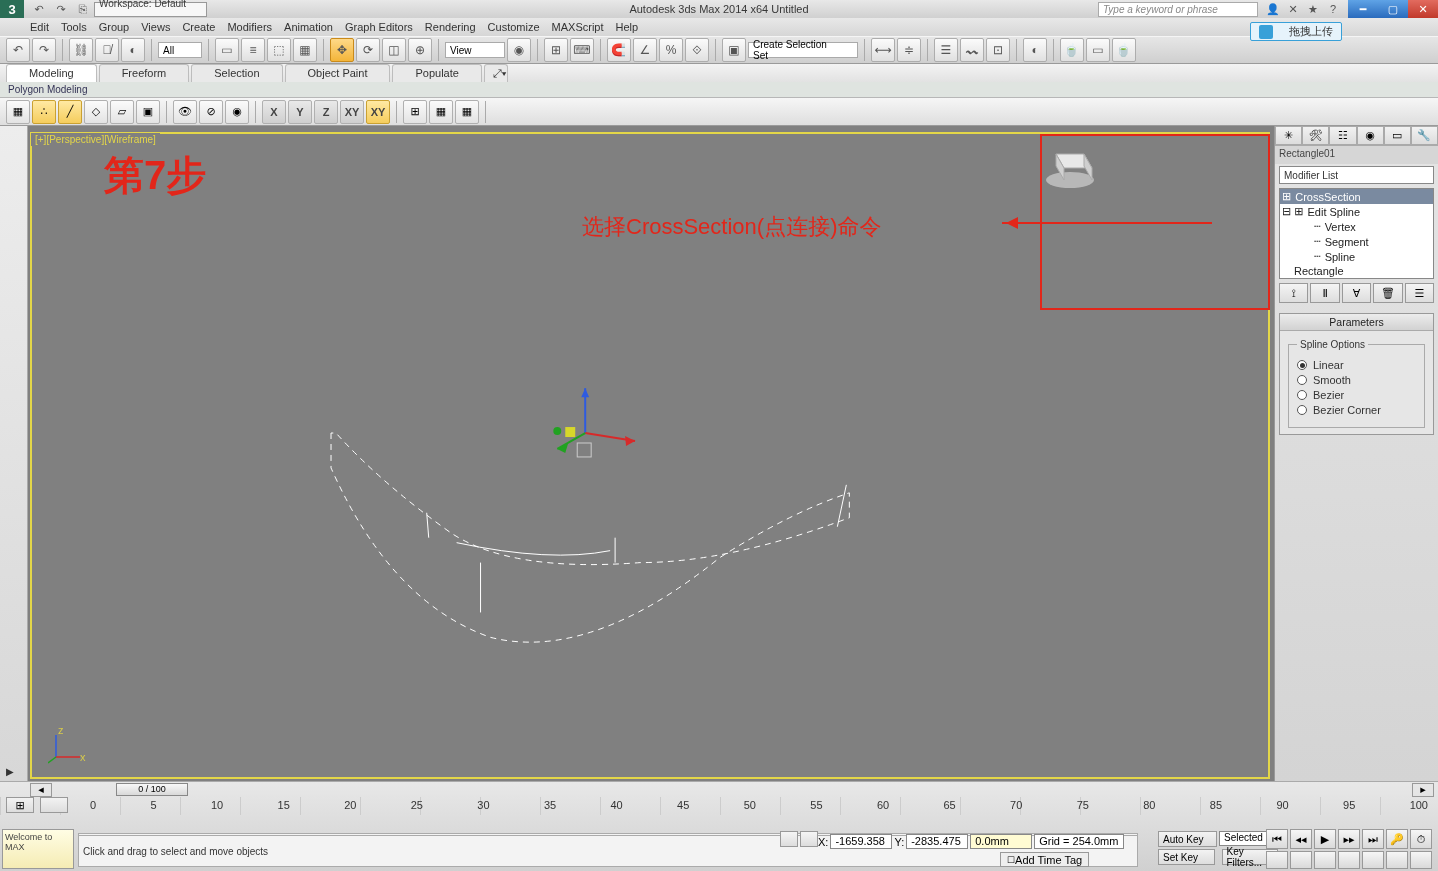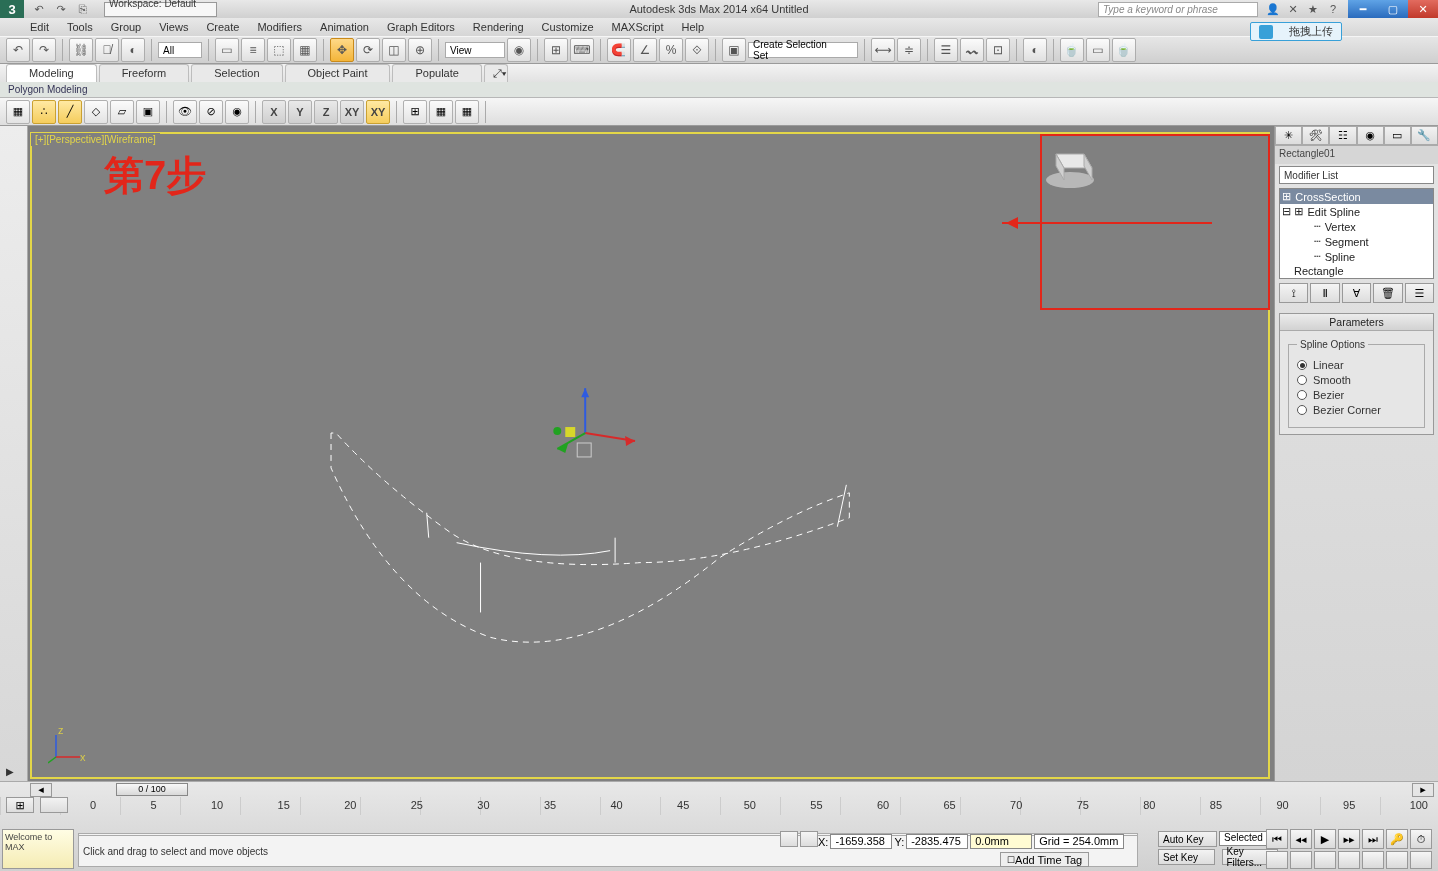--- a/index.html
+++ b/index.html
@@ -3,35 +3,35 @@
 <meta charset="utf-8">
 <style>
 * { margin: 0; padding: 0; box-sizing: border-box; font-family: "Segoe UI", Tahoma, Arial, sans-serif; font-size: 11px; user-select: none; }
 body { width: 1438px; height: 871px; background: #c0c0c0; overflow: hidden; position: relative; }
 
 
 .titlebar { height: 18px; background: linear-gradient(180deg,#e8e8e8,#d0d0d0); display: flex; align-items: center; position: relative; color: #3a3a3a; font-size: 11px; }
 .titlebar .app-logo { width: 24px; height: 18px; background: #2a6e56; display: flex; align-items: center; justify-content: center; color: #fff; font-weight: bold; font-size: 13px; }
 .titlebar .undo { margin-left: 6px; display:flex; gap:4px;}
 .titlebar .undo span{ width:18px; height:16px; display:inline-flex; align-items:center; justify-content:center; color:#555;}
-.titlebar .workspace { margin-left: 12px; border:1px solid #999; background:#f7f7f7; padding:0 20px 12px 4px; height:15px; font-size:10px; display:flex; align-items:center;}
+.titlebar .workspace { margin-left: 2px; border:1px solid #999; background:#f7f7f7; padding:0 20px 12px 4px; height:15px; font-size:10px; display:flex; align-items:center;}
 .titlebar .title-txt { position: absolute; left: 50%; transform: translateX(-50%); color:#383838;}
 .titlebar .search { position: absolute; right: 180px; width:160px; height:15px; border:1px solid #aaa; background:#fff; color:#888; font-size:10px; padding:0 4px; display:flex; align-items:center; font-style:italic;}
 .titlebar .titleicons { position:absolute; right:96px; display:flex; gap:2px;}
 .titlebar .titleicons span{ width:18px; height:15px; display:inline-flex; align-items:center; justify-content:center; color:#555;}
 .titlebar .win-btns { position:absolute; right:0; display:flex;}
 .titlebar .win-btns div{ width:30px; height:18px; display:flex; align-items:center; justify-content:center; color:#fff;}
 .win-min{background:linear-gradient(#5fa3e6,#2a6bbd);}
 .win-max{background:linear-gradient(#5fa3e6,#2a6bbd);}
 .win-close{background:linear-gradient(#e26b5f,#c1392b);}
 .upload-btn{border:1px solid #38a0d8; background:#e6f3fb; padding:1px 8px; font-size:11px; color:#333; display:flex; align-items:center; gap:16px; border-radius:2px;}
 .upload-btn .i{width:14px;height:14px;background:#38a0d8;border-radius:2px;}
 
 
-.menubar { height: 18px; background: linear-gradient(#e8e8e8,#d6d6d6); display:flex; gap:14px; padding-left:28px; align-items:center; color:#333; font-size:11px;}
+.menubar { height: 18px; background: linear-gradient(#e8e8e8,#d6d6d6); display:flex; gap:8px; padding-left:28px; align-items:center; color:#333; font-size:11px;}
 .menubar span{padding:0 2px;}
 
 
 .toolbar { height: 28px; background: linear-gradient(#e6e6e6,#cfcfcf); border-top:1px solid #f5f5f5; border-bottom:1px solid #9a9a9a; display:flex; align-items:center; padding-left:6px; gap:2px;}
 .toolbar .tb { width:24px; height:24px; border:1px solid #adadad; background:linear-gradient(#fbfbfb,#e0e0e0); border-radius:2px; display:flex; align-items:center; justify-content:center; font-size:12px; color:#555;}
 .toolbar .tb.orange{ background:linear-gradient(#ffd988,#f3b53a); border-color:#c98a1a;}
 .toolbar .sep{ width:1px; height:22px; background:#aaa; margin:0 4px;}
 .toolbar .dd { height:16px; border:1px solid #aaa; background:#fff; font-size:10px; padding:0 18px 0 4px; display:flex; align-items:center;}
 
 
@@ -263,20 +263,21 @@
 </div>
 
 <div class="central">
   <div class="vpwrap">
     <div class="leftgutter">
       <span class="arrow">▶</span>
     </div>
     <div class="vpborder">
       <div class="vplabel">[+][Perspective][Wireframe]</div>
       <div class="step-txt">第7步</div>
+      <div class="anno-txt">选择CrossSection(点连接)命令</div>
       <div class="anno-arrow"></div>
       <div class="anno-rect"></div>
 
       <svg class="vpcanvas" viewBox="0 0 1240 650" preserveAspectRatio="none">
 
         <g transform="translate(555,300)">
           <line x1="0" y1="0" x2="0" y2="-45" stroke="#2e5be0" stroke-width="2"></line>
             <polygon points="0,-45 -4,-36 4,-36" fill="#2e5be0"></polygon>
           <line x1="0" y1="0" x2="50" y2="8" stroke="#d72a2a" stroke-width="2"></line>
             <polygon points="50,8 40,3 41,13" fill="#d72a2a"></polygon>

